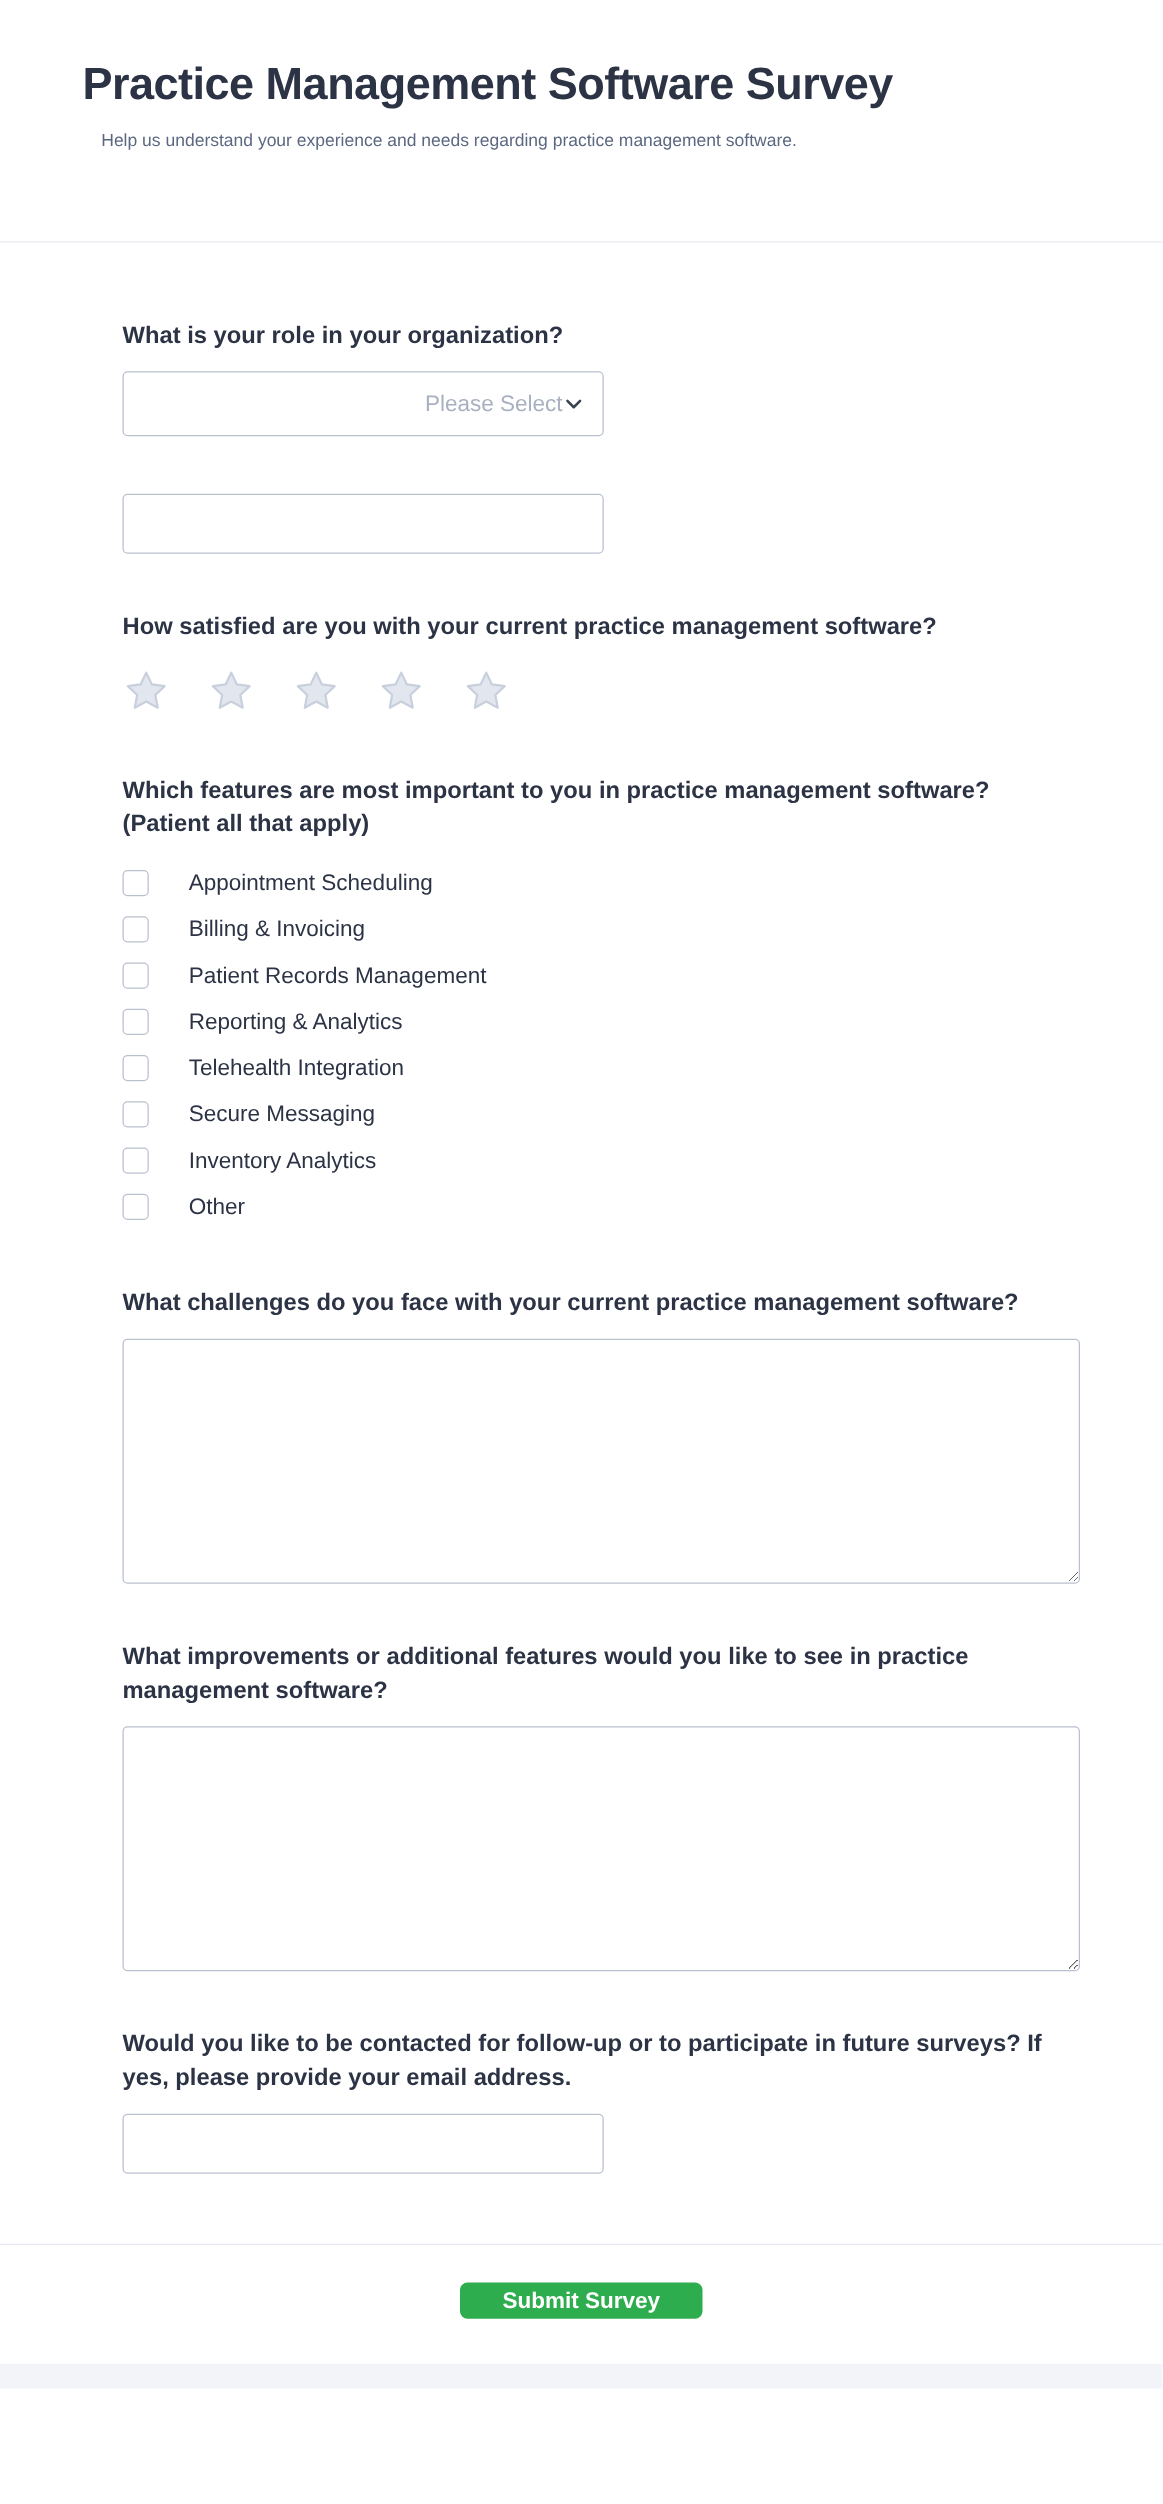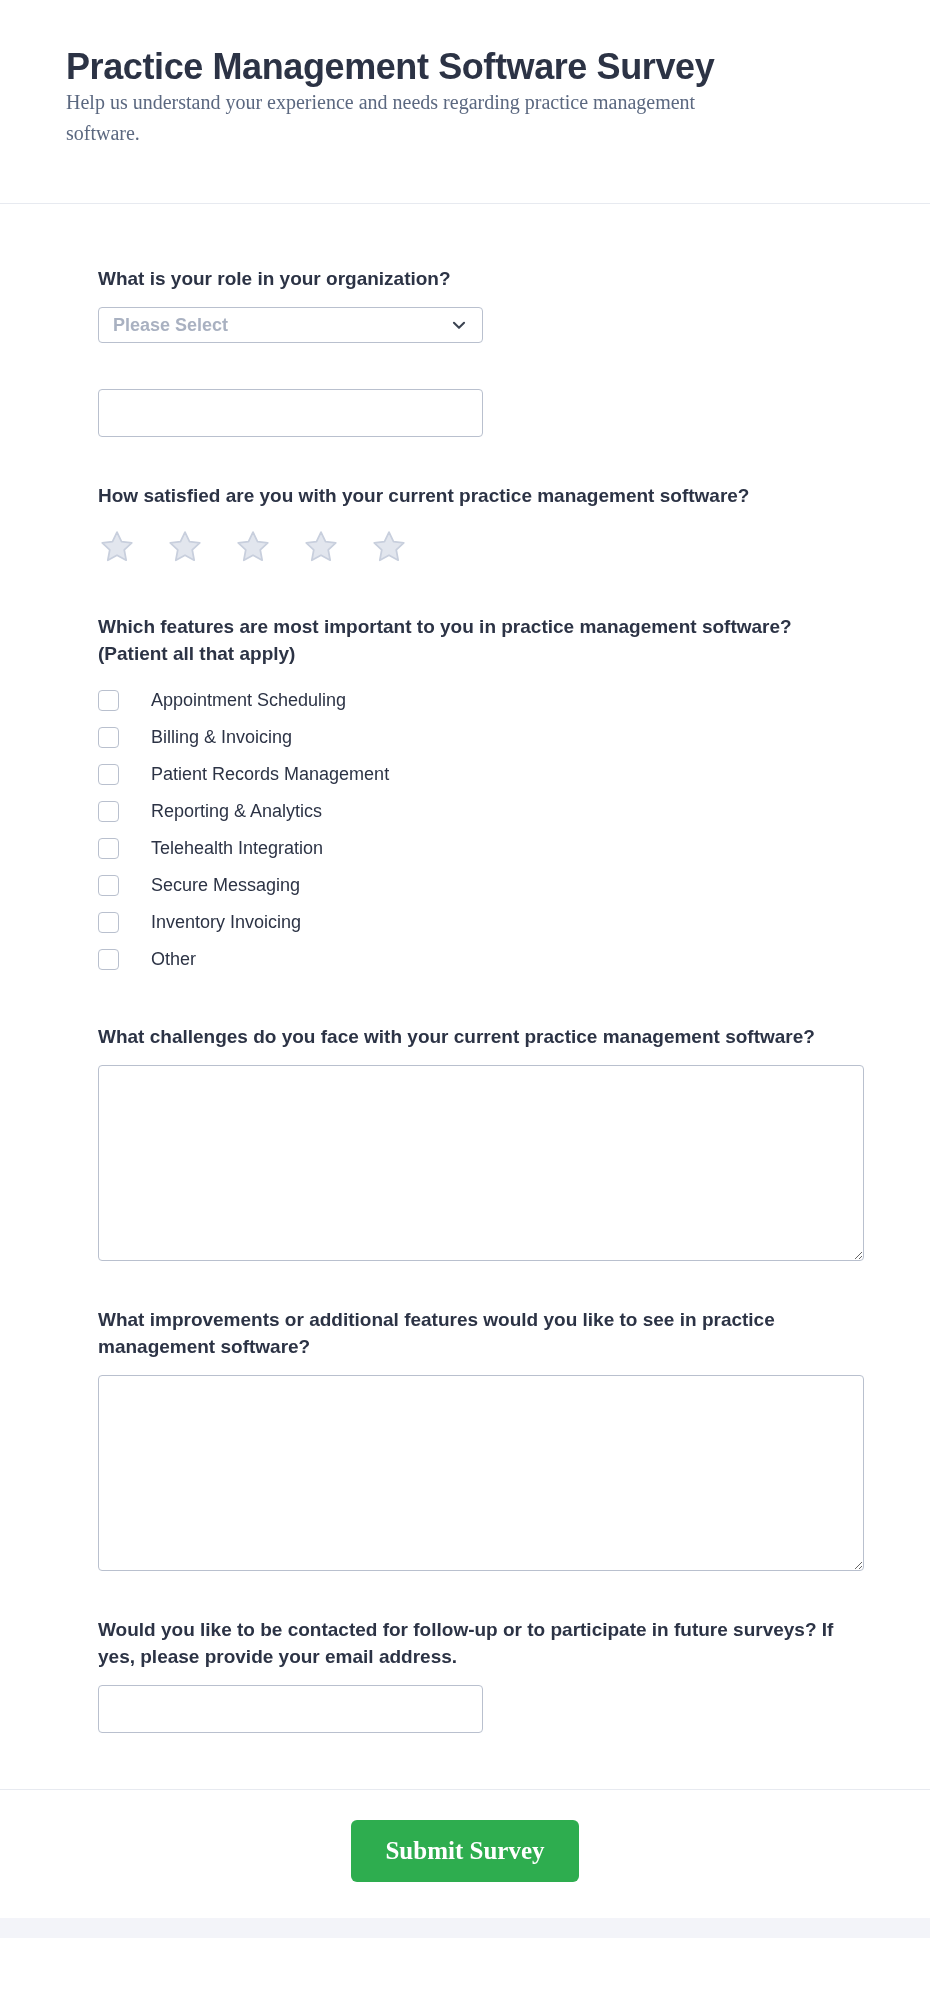--- a/index.html
+++ b/index.html
@@ -21,34 +21,34 @@
     font-family:"Liberation Sans","DejaVu Sans",sans-serif;
     color:var(--title);
   }
   .form-card{background:#fff;}
   .form-header{padding:46px 66px 54px;}
   .form-title{
     font-size:36px;line-height:1.15;font-weight:bold;
     color:var(--title);margin:0 0 0;letter-spacing:-0.4px;
   }
   .form-subtitle{
-    font-size:20px;line-height:1.55;color:var(--subtitle);
-    margin:0;max-width:700px;font-family:Liberation Serif, serif;
+    font-size:14px;line-height:1.55;color:var(--subtitle);
+    margin:15px;max-width:700px;
   }
   .form-divider{border:none;border-top:1px solid var(--divider);margin:0;}
   .form-body{padding:62px 66px 56px;margin-left:32px;}
   .question{margin-bottom:46px;}
   .q-label{
     display:block;font-size:19px;line-height:1.42;font-weight:bold;
     color:var(--title);margin:0 0 14px;max-width:805px;
   }
   .select-control{
-    width:385px;height:36px;border:1px solid var(--border);border-radius:4px;
-    background:#fff;display:flex;align-items:center;justify-content:space-between;
-    padding:0 14px;cursor:pointer;font-weight:bold;
+    width:385px;height:52px;border:1px solid var(--border);border-radius:4px;
+    background:#fff;display:flex;align-items:center;justify-content:flex-end;
+    padding:0 14px;cursor:pointer;
   }
   .select-placeholder{font-size:18px;color:var(--placeholder);}
   .text-input{
     width:385px;height:48px;border:1px solid var(--border);border-radius:4px;
     background:#fff;padding:0 14px;font-size:18px;color:var(--title);
     font-family:"Liberation Sans","DejaVu Sans",sans-serif;outline:none;
   }
   .stars-row{display:flex;gap:30px;padding:4px 0 2px;}
   .star{cursor:pointer;display:inline-flex;}
   .star svg path{fill:var(--star-fill);stroke:var(--star-stroke);stroke-width:1.1;stroke-linejoin:round;}
@@ -65,22 +65,22 @@
     font-family:"Liberation Sans","DejaVu Sans",sans-serif;resize:both;outline:none;
     display:block;
   }
   .helper-text{font-size:14.5px;color:var(--helper);margin-top:9px;}
   .form-footer{
     border-top:1px solid var(--divider);
     padding:30px 0 36px;display:flex;justify-content:center;
   }
   .submit-button{
     background:var(--accent);color:#ffffff;border:none;border-radius:6px;
-    font-size:25px;font-weight:bold;padding:17px 34px;cursor:pointer;
-    font-family:Liberation Serif, serif;
+    font-size:18px;font-weight:bold;padding:4px 34px;cursor:pointer;
+    font-family:Liberation Sans, sans-serif;
   }
   .page-bottom-strip{height:20px;background:#f3f4f9;}
 </style>
 </head>
 <body>
 
 <div class="form-card">
 
   <header class="form-header">
     <h1 class="form-title">Practice Management Software Survey</h1>
@@ -160,21 +160,21 @@
         <div class="option-row">
           <span class="checkbox-box"></span>
           <span class="option-label">Telehealth Integration</span>
         </div>
         <div class="option-row">
           <span class="checkbox-box"></span>
           <span class="option-label">Secure Messaging</span>
         </div>
         <div class="option-row">
           <span class="checkbox-box"></span>
-          <span class="option-label">Inventory Invoicing</span>
+          <span class="option-label">Inventory Analytics</span>
         </div>
         <div class="option-row">
           <span class="checkbox-box"></span>
           <span class="option-label">Other</span>
         </div>
       </div>
     </div>
 
     <div class="question">
       <label class="q-label">What challenges do you face with your current practice management software?</label>

